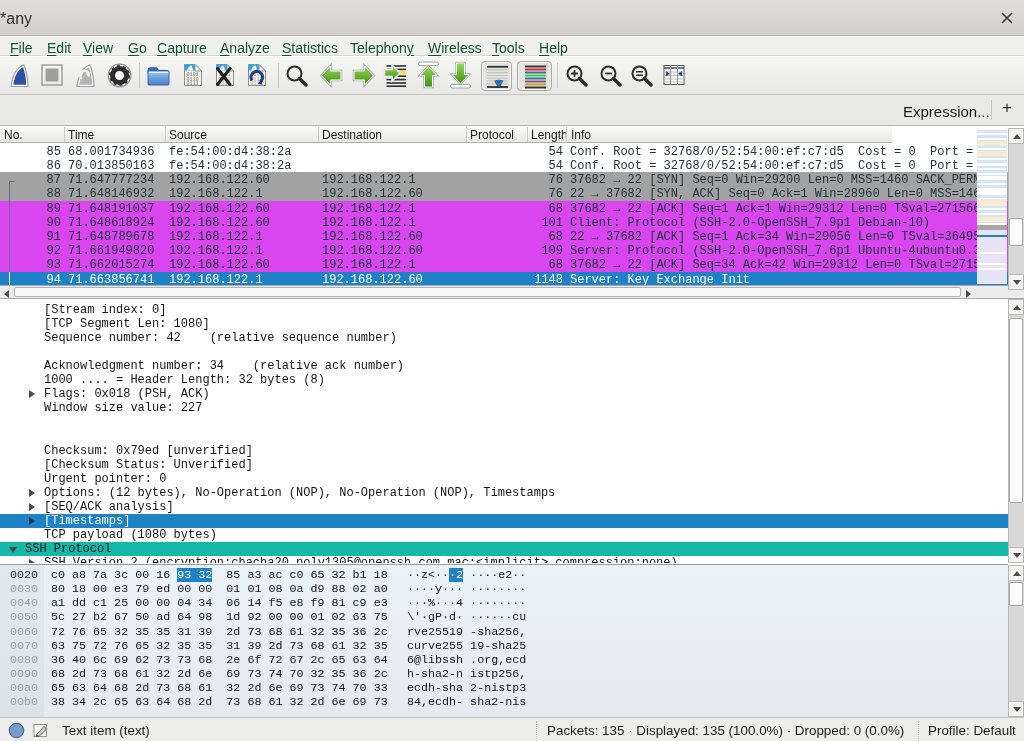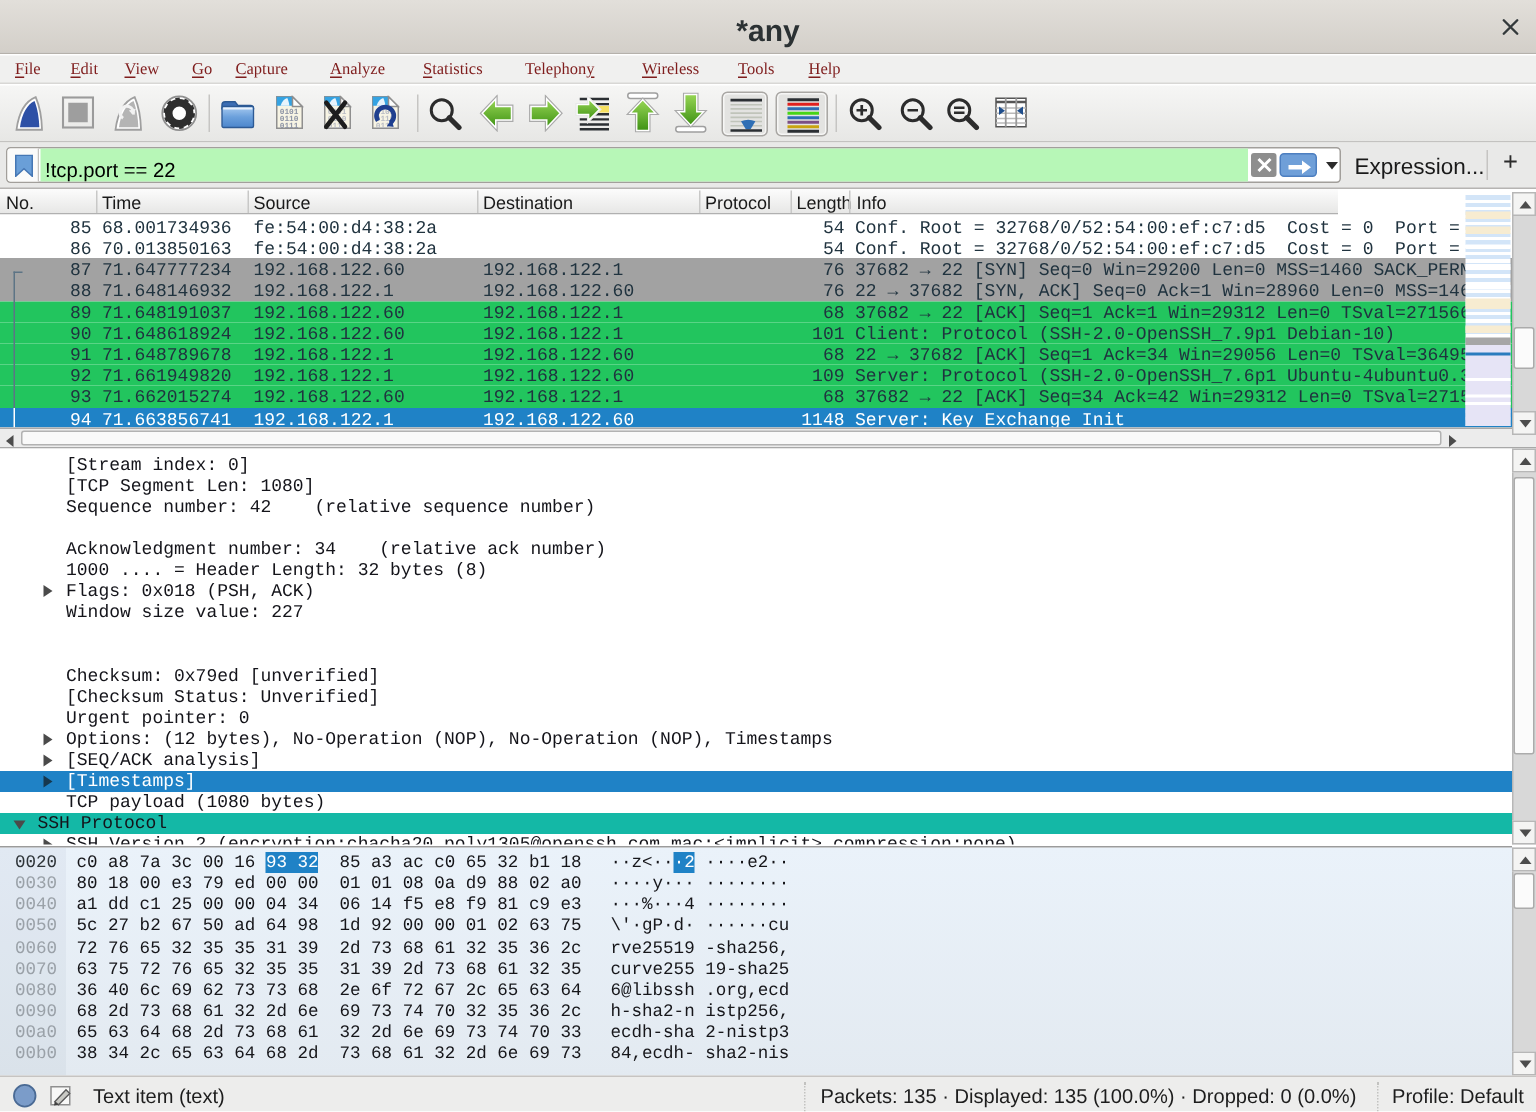--- a/index.html
+++ b/index.html
@@ -1,22 +1,22 @@
 <!DOCTYPE html>
 <html><head><meta charset="utf-8"><style>
 * { margin:0; padding:0; box-sizing:border-box; }
 html,body { width:1024px; height:741px; overflow:hidden; }
 body { font-family:"Liberation Sans",sans-serif; position:relative; background:#fff; font-size:13px; color:#1a1a1a; }
 
 #titlebar { position:absolute; left:0; top:0; width:1024px; height:36px; background:linear-gradient(180deg,#e2dfda,#d3cfc9); border-bottom:1px solid #b5b1ab; }
-#title { position:absolute; width:100%; text-align:center; top:10px; font-size:20px; font-weight:bold; color:#2b3133; }
+#title { position:absolute; width:100%; top:10px; font-size:16px; font-weight:normal; color:#2b3133; }
 #close { position:absolute; right:10px; top:11px; }
 
 #menubar { position:absolute; left:0; top:37px; width:1024px; height:19px; background:#f0f0ef; border-bottom:1px solid #d8d7d5; }
-#menubar span.mi { position:absolute; top:2.5px; font-size:11px; color:#7f1d1d;font-family:Liberation Serif, serif; }
+#menubar span.mi { position:absolute; top:2.5px; font-size:14px; color:#14532d; }
 .mn { text-decoration:underline; text-underline-offset:2px; }
 
 #toolbar { position:absolute; left:0; top:57px; width:1024px; height:38px; background:linear-gradient(180deg,#f6f6f5,#e7e7e5); border-bottom:1px solid #c3c2c0; }
 .tsep { position:absolute; top:6px; width:1px; height:25px; background:#c6c5c3; }
 .tbtn { position:absolute; background:#e3e3e1; border:1px solid #a9a7a4; border-radius:4px; box-shadow:inset 0 0 0 1px #f6f6f5; }
 
 #filterbar { position:absolute; left:0; top:95px; width:1024px; height:31px; background:#e9e9e8; border-bottom:1px solid #b6b4b2; }
 #fwrap { position:absolute; left:4px; top:3px; width:890px; height:24px; background:#fff; border:1px solid #a29f9b; border-radius:3px; }
 #fbook { position:absolute; left:0; top:0; width:21px; height:22px; background:#fbfbfa; border-right:1px solid #c4c2bf; border-radius:2px 0 0 2px; }
 #fgreen { position:absolute; left:22px; top:0; width:805px; height:22px; background:#b7f7b7; }
@@ -29,21 +29,21 @@
 
 #lheader { position:absolute; left:0; top:126px; width:892px; height:17px; background:linear-gradient(180deg,#fcfcfc,#e7e7e6); border-bottom:1px solid #b0b0b0; font-size:12px; color:#1a1a1a; }
 #lheader span { position:absolute; top:1.5px; }
 .hsep { position:absolute; top:1px; width:1px; height:15px; background:#c8c8c7; }
 
 #plist { position:absolute; left:0; top:143px; width:1008px; height:142px; background:#fff; overflow:hidden; }
 .prow { position:absolute; left:0; width:1008px; height:14.2px; font-family:"Liberation Mono",monospace; font-size:12px; color:#20333f; white-space:pre; }
 .prow span { position:absolute; top:1px; }
 .prow.w { background:#fff; }
 .prow.g { background:#a2a2a2; }
-.prow.l { background:#22c55e; }
+.prow.l { background:#d946ef; }
 .prow.s { background:#1f82c6; color:#fff; }
 .c-no { left:0; width:61px; text-align:right; }
 .c-t { left:68px; } .c-s { left:169px; } .c-d { left:322px; } .c-p { left:470px;margin-top:44px; }
 .c-l { left:500px; width:63px; text-align:right; }
 .c-i { left:570px; width:408px; overflow:hidden; display:inline-block; height:14.2px; }
 #relline { position:absolute; left:9px; top:181px; width:1px; height:91px; background:#5d7485; }
 #rellinew { position:absolute; left:9px; top:272px; width:1px; height:13px; background:#ffffff; }
 #reltick { position:absolute; left:9px; top:181px; width:6px; height:1px; background:#5d7485; }
 
 #lhscroll { position:absolute; left:0; top:285px; width:1024px; height:14px; background:#ececec; border-top:1px solid #a8a8a8; border-bottom:1px solid #a8a8a8; }
@@ -284,40 +284,20 @@
     </g>
 <g stroke="#9a9a9a" stroke-width="1.2">
       <path d="M7.5,1.5 V20.5"></path>
       <path d="M14.5,1.5 V20.5"></path>
     </g>
 <path d="M3,7 l4,2.8 l-4,2.8 Z" fill="#1f4e8c"></path>
 <path d="M19,7 l-4,2.8 l4,2.8 Z" fill="#1f4e8c"></path>
 </svg>
 
 <div id="filterbar">
-  <div id="fwrap">
-    <div id="fbook">
-        <svg style="position:absolute;left:5px;top:3.5px" width="12" height="15" viewBox="0 0 12 15">
-          <path d="M0.5,0.5 h11 v14 l-5.5,-5 l-5.5,5 Z" fill="#6a9fd8" stroke="#4577b4"></path>
-        </svg>
-      </div>
-    <div id="fgreen"></div>
-    <div id="ftext">!tcp.port == 22</div>
-    <div id="fx">
-        <svg style="position:absolute;left:2.5px;top:2px" width="12" height="12" viewBox="0 0 12 12">
-          <path d="M2,2 L10,10 M10,2 L2,10" stroke="#fff" stroke-width="2"></path>
-        </svg>
-      </div>
-    <div id="fgo">
-        <svg style="position:absolute;left:4px;top:2.5px" width="17" height="11" viewBox="0 0 17 11">
-          <path d="M1,4 h9 V1 l6,4.5 l-6,4.5 V7 h-9 Z" fill="#fff"></path>
-        </svg>
-      </div>
-    <div class="sarr" style="left:879px;top:9px;border-width:5px 4px 0 4px;border-color:#2b2b2b transparent transparent transparent"></div>
-  </div>
   <div id="fexpr">Expression...</div>
   <div id="fsep"></div>
   <div id="fplus">+</div>
 </div>
 
 <div id="lheader">
   <span style="left:4px">No.</span>
   <span style="left:68px">Time</span>
   <span style="left:169px">Source</span>
   <span style="left:322px">Destination</span>

